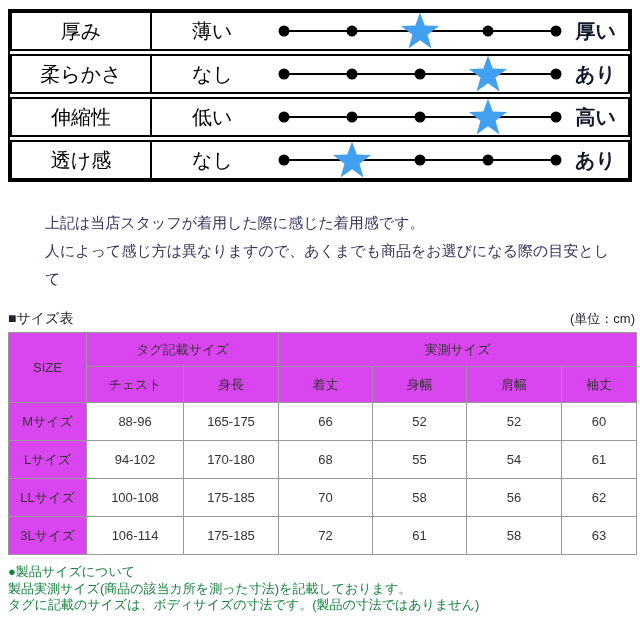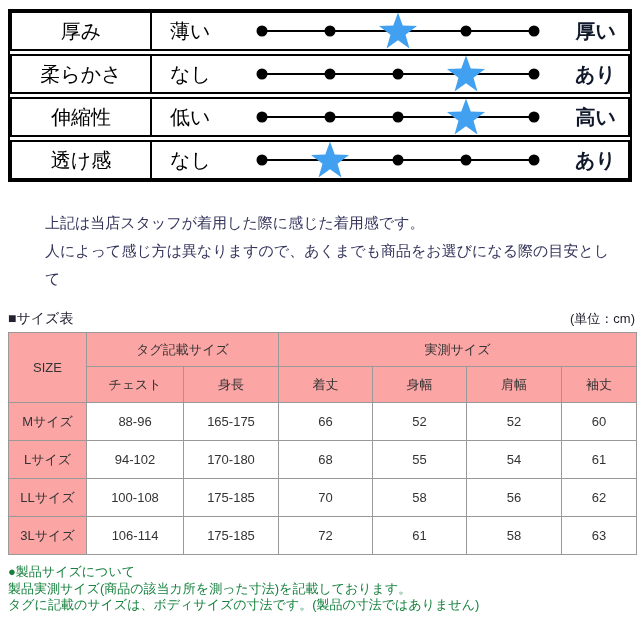--- a/index.html
+++ b/index.html
@@ -16,21 +16,21 @@
     border:2px solid #000;
     display:flex; flex-direction:column; gap:3px;
     background:#fff;
   }
   .feel-row { border:2px solid #000; height:36px; display:flex; background:#fff; }
   .feel-label {
     width:138px; border-right:2px solid #000; flex:0 0 auto;
     display:flex; align-items:center; justify-content:center;
     font-size:20px; color:#000;
   }
-  .feel-scale-cell { flex:1; display:flex; align-items:center; position:relative; }
+  .feel-scale-cell { flex:1; display:flex; align-items:center; position:relative;padding-left:22px; }
   .feel-left  { padding-left:18px; width:72px; font-size:20px; color:#000; flex:0 0 auto; }
   .feel-right { margin-left:auto; padding-right:12px; font-size:20px; color:#0f172a;font-weight:bold; }
   .feel-scale { position:relative; width:272px; height:100%; margin-left:20px; flex:0 0 auto; }
   .feel-line  { position:absolute; left:0; right:0; top:50%; height:2px; margin-top:-1px; background:#000; }
   .feel-dot   {
     position:absolute; top:50%; width:11px; height:11px; border-radius:50%;
     background:#000; transform:translate(-50%,-50%);
   }
   .feel-star  { position:absolute; top:50%; transform:translate(-50%,-46%); z-index:2; }
 
@@ -50,21 +50,21 @@
     margin-left:8px; width:628px;
     font-size:13px; color:#333;
   }
   table.size-table th, table.size-table td {
     border:1px solid #999; text-align:center; vertical-align:middle;
     font-weight:normal; padding:0;
   }
   table.size-table thead tr.gr  th { height:33px; }
   table.size-table thead tr.sub th { height:35px; }
   table.size-table tbody td { height:37px; background:#fff; }
-  table.size-table th, table.size-table td.size-col { background:#fca5a5; }
+  table.size-table th, table.size-table td.size-col { background:#d946ef; }
 
   
   .notes { margin:9px 8px 0 8px; font-size:13px; line-height:16.5px; color:#15803d; }
 </style>
 </head>
 <body>
 
 <div class="page">
 
   <div class="feel-table">

